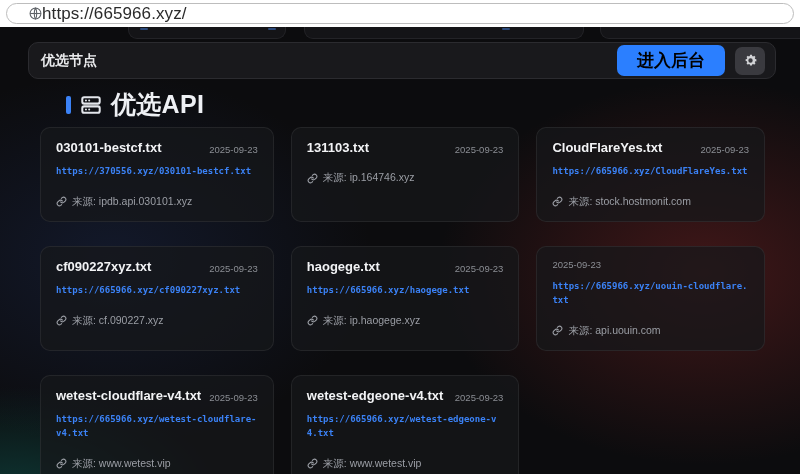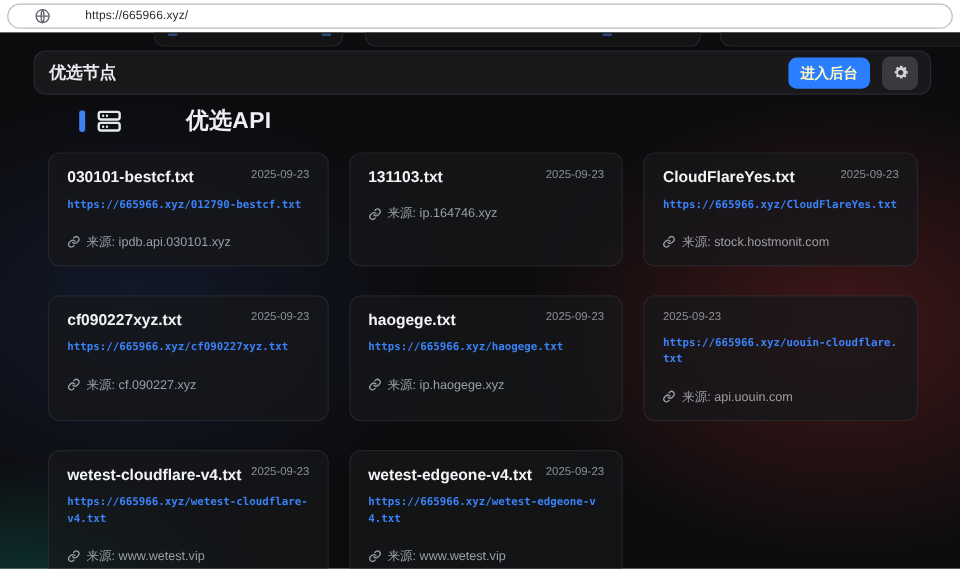--- a/index.html
+++ b/index.html
@@ -3,21 +3,21 @@
 <meta charset="utf-8">
 <style>
   * { box-sizing: border-box; margin: 0; padding: 0; }
   html, body { width: 800px; height: 474px; overflow: hidden; }
   body { font-family: "Liberation Sans", "DejaVu Sans", sans-serif; background: #ffffff; }
 
   
   .browser-bar { height: 27px; background: #ffffff; display: flex; align-items: center; padding: 0 6px; }
   .url-pill { flex: 1; height: 21px; border: 1px solid #bdbdbd; border-radius: 11px; background: #ffffff; display: flex; align-items: center; }
   .globe-icon { margin-left: 22px; width: 13px; height: 13px; color: #5f6368; flex: none; }
-  .url-text { margin-left: 29px; font-size: 10px; color: #2b2b2b; letter-spacing: 0.1px; }
+  .url-text { font-size: 17px; color: #2b2b2b; letter-spacing: 0.1px; }
 
   
   .page { position: relative; width: 800px; height: 447px; overflow: hidden;
     background:
       radial-gradient(430px 310px at 88% 55%, rgba(138,38,38,0.42), transparent 62%),
       radial-gradient(420px 300px at 14% 52%, rgba(34,54,108,0.30), transparent 62%),
       radial-gradient(320px 170px at 2% 104%, rgba(16,118,108,0.38), transparent 62%),
       #0c0c0e;
   }
 
@@ -28,38 +28,38 @@
   .frag-2 { left: 304px; width: 280px; }
   .frag-3 { left: 600px; width: 272px; }
   .speck { position: absolute; top: 1px; height: 2px; width: 8px; background: rgba(72,138,244,0.45); border-radius: 1px; }
 
   
   .header-bar { position: absolute; left: 28px; right: 24px; top: 15px; height: 37px;
     background: #19191c; border: 1px solid #2b2b2f; border-radius: 10px;
     display: flex; align-items: center; padding: 0 10px 0 12px; }
   .header-title { font-size: 14px; font-weight: bold; color: #e9eaec; }
   .header-spacer { flex: 1; }
-  .admin-btn { background: #2b7fff; color: #fef9c3; font-size: 12px; font-weight: bold;
-    border: none; border-radius: 7px; padding: 7px 10px; cursor: pointer; line-height: 1; }
+  .admin-btn { background: #2b7fff; color: #000000; font-size: 17px; font-weight: bold;
+    border: none; border-radius: 7px; padding: 7px 20px; cursor: pointer; line-height: 1; }
   .gear-btn { width: 30px; height: 28px; margin-left: 10px; background: #3a3a3f; border: none;
     border-radius: 7px; display: flex; align-items: center; justify-content: center; cursor: pointer; }
   .gear-btn svg { width: 15px; height: 15px; color: #d2d3d6; }
 
   
   .section-head { position: absolute; top: 61px; left: 66px; display: flex; align-items: center; gap: 9px; }
   .accent-bar { width: 5px; height: 18px; background: #3b82f6; border-radius: 2px; }
   .server-icon { width: 22px; height: 22px; color: #e3e6ec; }
-  .section-title { font-size: 19px; font-weight: bold; color: #eef0f4; letter-spacing: 0.3px; margin-left: 44px; }
+  .section-title { font-size: 25px; font-weight: bold; color: #eef0f4; letter-spacing: 0.3px; }
 
   
   .grid { position: absolute; top: 100px; left: 40px; right: 35px;
     display: grid; grid-template-columns: repeat(3, 1fr); gap: 24px 17px; }
   .card { background: rgba(22,23,26,0.72); border: 1px solid rgba(255,255,255,0.07);
     border-radius: 10px; padding: 12px 15px; cursor: pointer; }
-  .card-head { display: flex; justify-content: space-between; align-items: flex-start; gap: 8px; }
+  .card-head { display: flex; justify-content: space-between; align-items: flex-end; gap: 8px; }
   .card-title { font-size: 13px; font-weight: bold; color: #f2f3f5; white-space: nowrap; }
   .card-date { font-size: 9.5px; color: #8b8e94; white-space: nowrap; }
   .card-url { margin-top: 10px; font-family: "DejaVu Sans Mono", monospace; font-size: 9px;
     line-height: 1.55; color: #3b82f6; word-break: break-all; font-weight: bold; }
   .card-source { margin-top: 16px; display: flex; align-items: center; gap: 5px;
     font-size: 10.5px; color: #9b9ea5; }
   .link-icon { width: 11px; height: 11px; color: #9b9ea5; flex: none; }
 </style>
 </head>
 <body>
@@ -104,21 +104,21 @@
     </svg>
     <span class="section-title">优选API</span>
   </div>
 
   <div class="grid" id="cards-grid">
     <div class="card">
       <div class="card-head">
         <span class="card-title">030101-bestcf.txt</span>
         <span class="card-date">2025-09-23</span>
       </div>
-      <div class="card-url">https://665966.xyz/012790-bestcf.txt</div>
+      <div class="card-url">https://370556.xyz/030101-bestcf.txt</div>
       <div class="card-source">
         <svg class="link-icon" viewBox="0 0 24 24" fill="none" stroke="currentColor" stroke-width="2.4" stroke-linecap="round">
           <path d="M10 13a5 5 0 0 0 7.5.5l3-3a5 5 0 0 0-7-7l-1.7 1.7"></path>
           <path d="M14 11a5 5 0 0 0-7.5-.5l-3 3a5 5 0 0 0 7 7l1.7-1.7"></path>
         </svg>
         <span class="card-source-text">来源: ipdb.api.030101.xyz</span>
       </div>
     </div>
 
     <div class="card">

